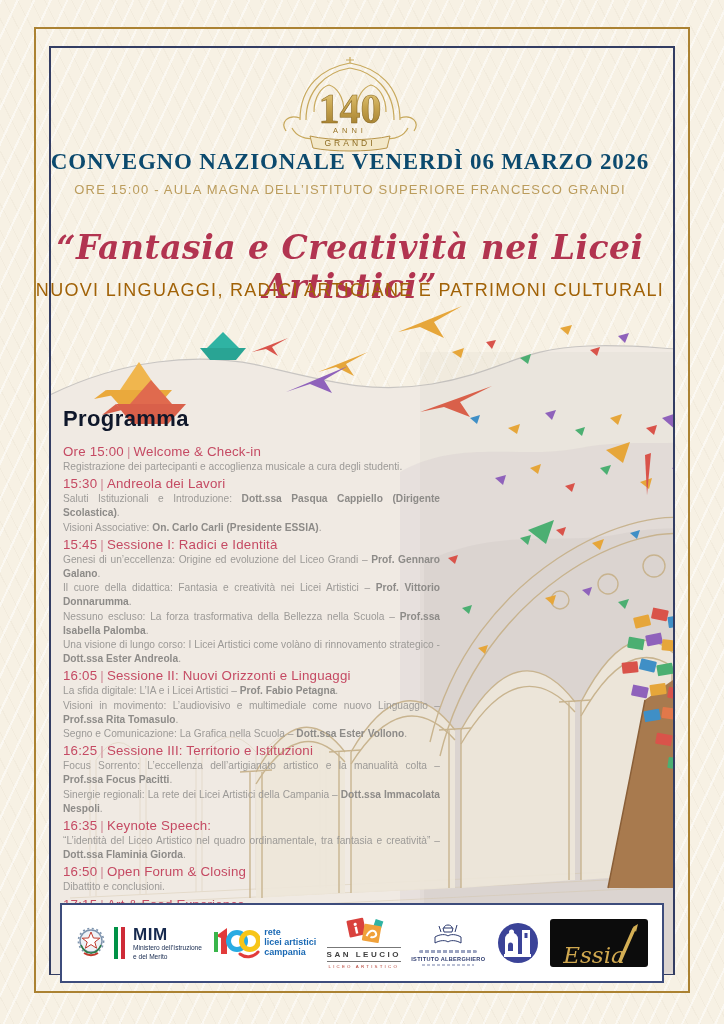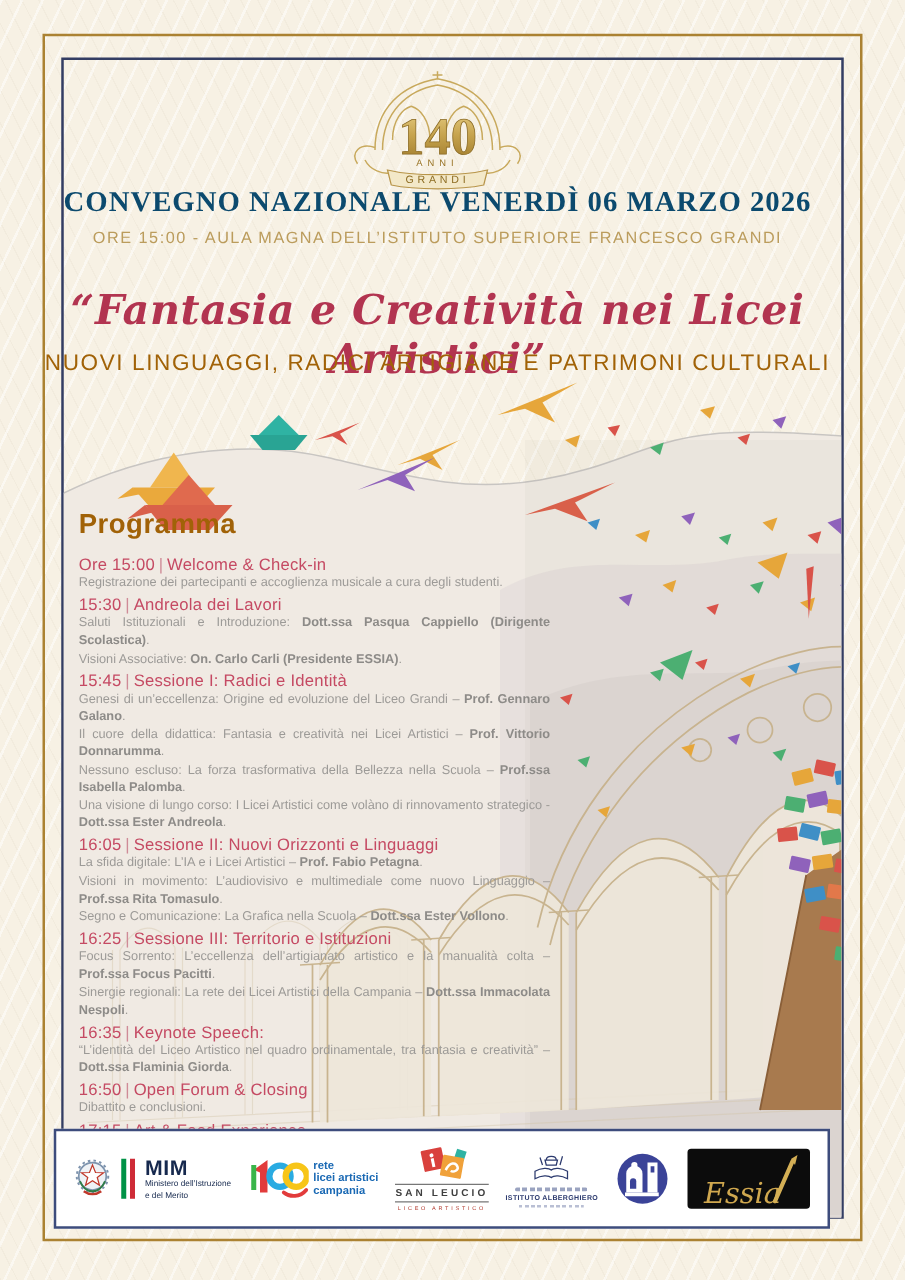--- a/index.html
+++ b/index.html
@@ -16,27 +16,27 @@
   .hdr{position:absolute;left:0;width:700px;text-align:center;z-index:3;}
   .emblem-wrap{top:56px;}
   .h-title{top:149px;font-family:Liberation Serif, serif;font-weight:700;font-size:23px;
            color:#0c4a6e;letter-spacing:.8px;}
   .h-sub{top:182px;font-size:13px;color:#bb9c5c;letter-spacing:1.2px;}
   .e-title{top:228px;font-family:"DejaVu Serif","Liberation Serif",serif;font-style:italic;
            font-size:33px;color:#b23450;letter-spacing:.5px;font-weight:bold;}
   .e-sub{top:280px;font-size:18px;color:#a16207;letter-spacing:1.3px;}
 
   .program{position:absolute;left:63px;top:406px;width:377px;z-index:4;}
-  .program-h{font-size:22px;font-weight:700;color:#a16207;letter-spacing:.4px;margin:0 0 12px 0;}
+  .program-h{font-size:22px;font-weight:700;color:#0f172a;letter-spacing:.4px;margin:0 0 12px 0;}
   .entry-head{font-size:13.3px;color:#c54a63;line-height:16px;margin-top:2px;letter-spacing:.2px;}
   .entry-head .sep{color:#cf8b97;padding:0 3px;}
   .entry-line{font-size:10.2px;color:#9c9a97;line-height:14.2px;text-align:justify;}
   .entry-line .b{font-weight:700;color:#8d8b88;}
 
-  .footer{position:absolute;left:43px;right:60px;top:903px;height:80px;background:#ffffff;
+  .footer{position:absolute;left:60px;right:60px;top:903px;height:80px;background:#ffffff;
           border:2px solid #3d4c7c;z-index:5;display:flex;align-items:center;
           justify-content:space-between;padding:0 14px;box-sizing:border-box;}
   .logo{display:flex;align-items:center;}
   .mim{gap:6px;}
   .bars{display:flex;gap:3px;margin:0 2px;}
   .bar{width:4px;height:32px;}
   .bar.g{background:#009246;} .bar.r{background:#ce2b37;}
   .mim-txt{display:flex;flex-direction:column;line-height:1;color:#16294e;text-align:left;}
   .mim-acro{font-size:17px;font-weight:700;letter-spacing:.5px;}
   .mim-line{font-size:6.6px;margin-top:2px;}

